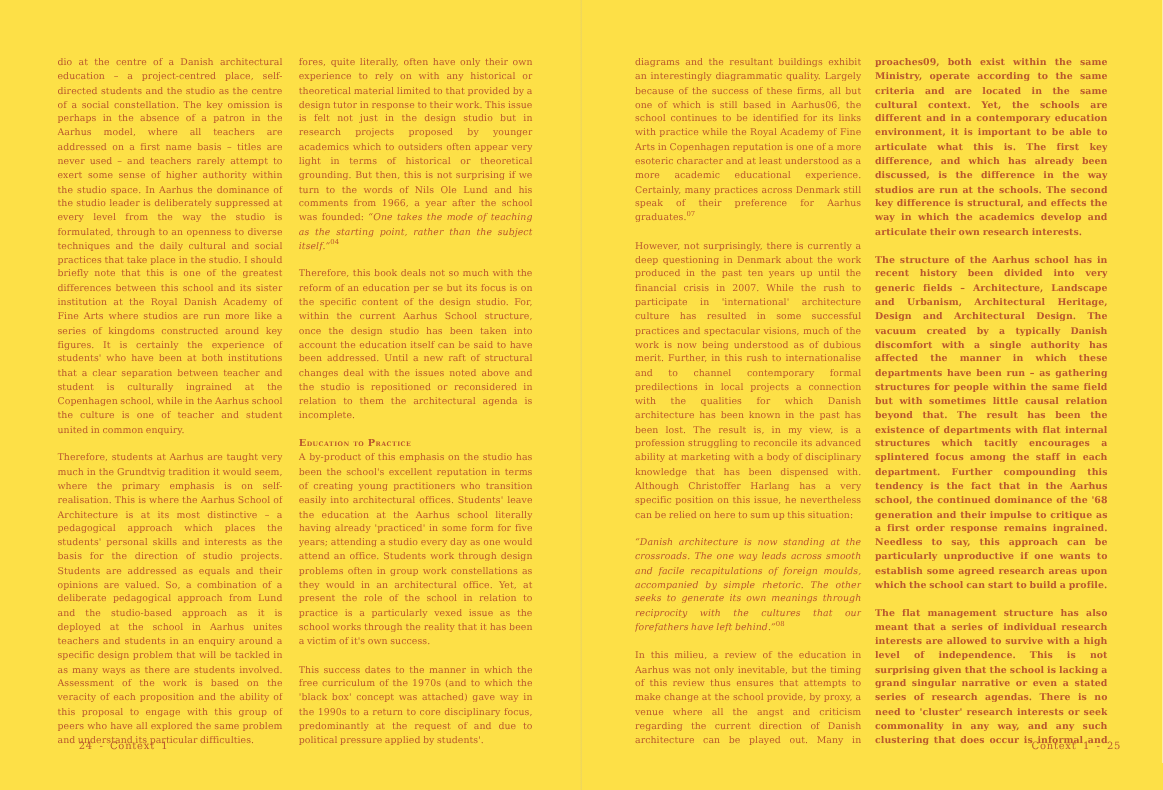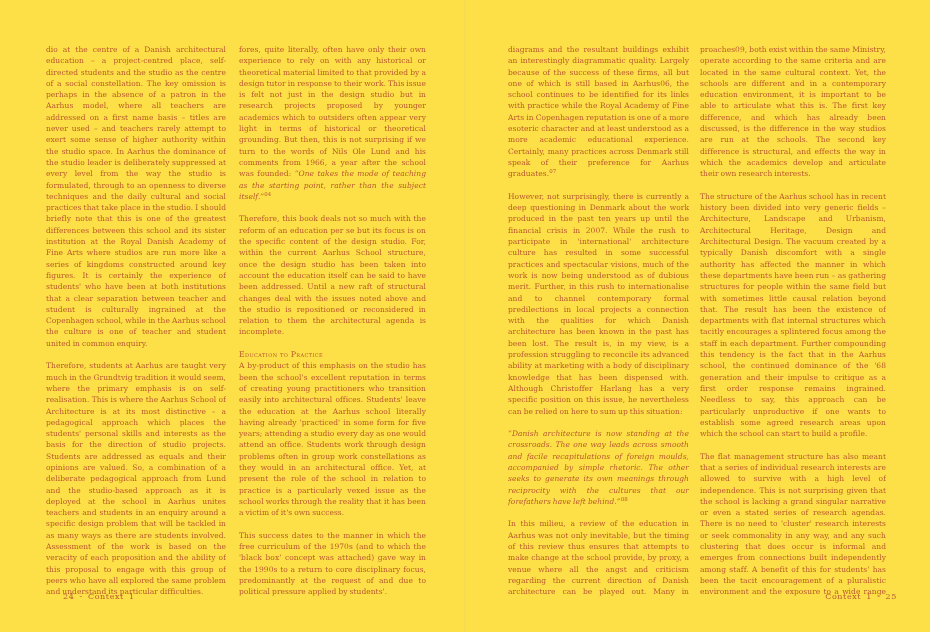--- a/index.html
+++ b/index.html
@@ -32,32 +32,32 @@
     text-align: justify;
     font-size: 7.5px;
     line-height: 11.3px;
     letter-spacing: 0.05px;
     word-spacing: -0.4px;
     color: #b9582e;
   }
   .col-1 { left: 46px;  width: 180px; }
   .col-2 { left: 239px; width: 187px; }
   .col-3 { left: 508px; width: 181px; }
-  .col-4 { left: 700px; width: 186px; }
+  .col-4 { left: 700px; width: 186px; font-weight: bold; }
   .col p {
     margin: 0 0 11.3px 0;
   }
   .col p.tight { margin-bottom: 0; }
   .heading {
     margin: 0;
     font-variant: small-caps;
     letter-spacing: 0.4px;
     font-size: 7.8px;
     line-height: 11.3px;
-    font-weight: normal;
+    font-weight: bold;
   }
   em.quote-text { font-style: italic; }
   sup.fnref {
     font-size: 5.5px;
     line-height: 0;
     vertical-align: super;
     letter-spacing: 0;
   }
   .folio {
     position: absolute;

